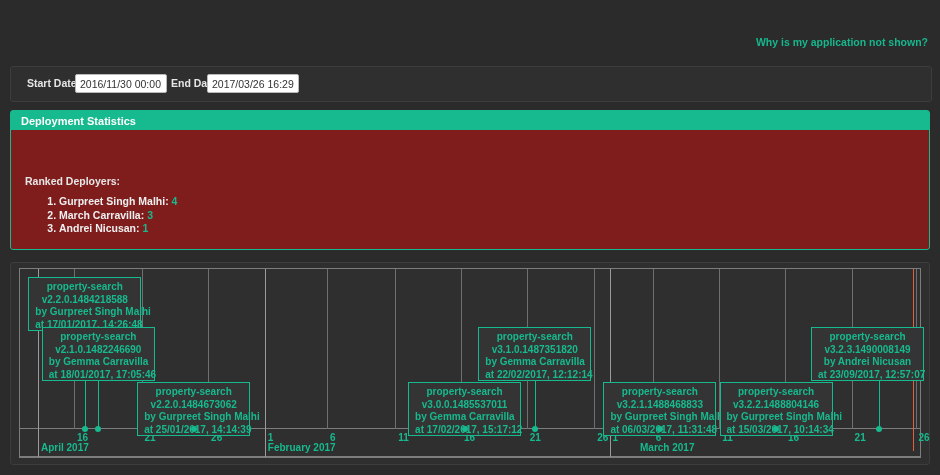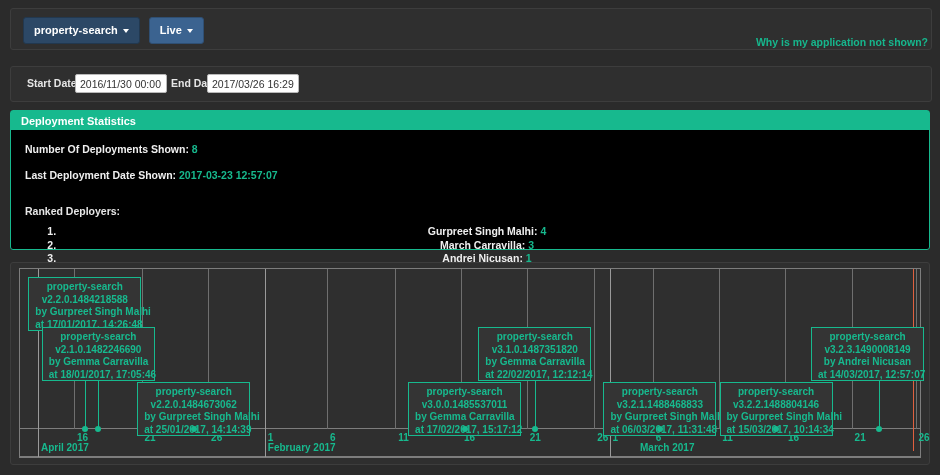--- a/index.html
+++ b/index.html
@@ -51,34 +51,34 @@
   .dinput{
     position:absolute;top:7px;height:13px;
     background:#ffffff;border:1px solid #b9b9b9;border-radius:2px;
     color:#333333;font-family:"Liberation Sans", sans-serif;font-size:10.5px;
     padding:2px 4px;outline:none;
   }
 
   
   .statspanel{
     position:absolute;left:10px;top:110px;width:920px;height:140px;
-    border:1px solid #17b98e;border-radius:3px;background:#000000;
+    border:1px solid #17b98e;border-radius:3px;background:#7f1d1d;
     box-sizing:border-box;
   }
   .stats-head{
     height:19px;background:#17b98e;color:#ffffff;
     font-size:11px;font-weight:bold;padding:4px 0 0 10px;box-sizing:border-box;
   }
   .stats-body{padding:12px 14px 0 14px;color:#e6e6e6;font-size:10.5px;line-height:15px;}
   .lbl{font-weight:bold;color:#efefef;}
   .val{color:#17b98e;font-weight:bold;}
   .gap{height:11px;}
   .ranked-title{font-weight:bold;margin-top:21px;}
   ol.ranked{margin:6px 0 0 0;padding-left:34px;}
-  ol.ranked li{font-weight:bold;color:#efefef;line-height:12.5px;margin-bottom:1px;text-align:center;}
+  ol.ranked li{font-weight:bold;color:#efefef;line-height:12.5px;margin-bottom:1px;}
 
   
   .timeline{
     position:absolute;left:10px;top:262px;width:920px;height:203px;
     background:#2f2f2f;border:1px solid #3d3d3d;border-radius:3px;
     box-sizing:border-box;
   }
   .plot{
     position:absolute;left:8px;top:5px;width:902px;height:190px;
     border:1px solid #7d7d7d;box-sizing:border-box;
@@ -102,48 +102,36 @@
     color:#17b98e;font-size:10px;font-weight:bold;line-height:12.5px;
     text-align:center;padding:3px 6px;box-sizing:border-box;white-space:nowrap;
   }
   .tip div{display:block;}
 </style>
 </head>
 <body>
 
 <div class="page">
 
-  <div class="topbar">
-    <span class="btn btn-app"><span>property-search</span><span class="caret"></span></span>
-    <span class="btn btn-env"><span>Live</span><span class="caret"></span></span>
-  </div>
 
   <div class="helpline">
     <span class="helplink">Why is my application not shown?</span>
   </div>
 
   <div class="datepanel">
     <span class="dlabel" style="left:16px;">Start Date:</span>
     <input class="dinput" style="left: 64px; width: 82px;" type="text" value="2016/11/30 00:00:00">
     <span class="dlabel" style="left:160px;">End Date:</span>
     <input class="dinput" style="left: 196px; width: 82px;" type="text" value="2017/03/26 16:29:08">
   </div>
 
   <div class="statspanel">
     <div class="stats-head">Deployment Statistics</div>
     <div class="stats-body">
-      <div>
-        <span class="lbl">Number Of Deployments Shown:</span>
-        <span class="val">8</span>
-      </div>
       <div class="gap"></div>
-      <div>
-        <span class="lbl">Last Deployment Date Shown:</span>
-        <span class="val">2017-03-23 12:57:07</span>
-      </div>
       <div class="ranked-title">Ranked Deployers:</div>
       <ol class="ranked" id="ranked-list">
           <li><span>Gurpreet Singh Malhi: </span><span class="val">4</span></li>
           <li><span>March Carravilla: </span><span class="val">3</span></li>
           <li><span>Andrei Nicusan: </span><span class="val">1</span></li>
         </ol>
     </div>
   </div>
 
   <div class="timeline">
@@ -240,20 +228,20 @@
           <div>v3.2.2.1488804146</div>
           <div>by Gurpreet Singh Malhi</div>
           <div>at 15/03/2017, 10:14:34</div>
         </div>
         <div class="stem" style="left: 756px; top: 167px;"></div>
         <div class="dot" style="left: 753px; bottom: 25px;"></div>
         <div class="tip" style="left: 791px; top: 58px; width: 113px; height: 54px;">
           <div>property-search</div>
           <div>v3.2.3.1490008149</div>
           <div>by Andrei Nicusan</div>
-          <div>at 14/03/2017, 12:57:07</div>
+          <div>at 23/09/2017, 12:57:07</div>
         </div>
         <div class="stem" style="left: 858.6px; top: 112px; height: 47px;"></div>
         <div class="dot" style="left: 855.6px; bottom: 25px;"></div>
       </div>
   </div>
 
 </div>
 
 </body></html>

